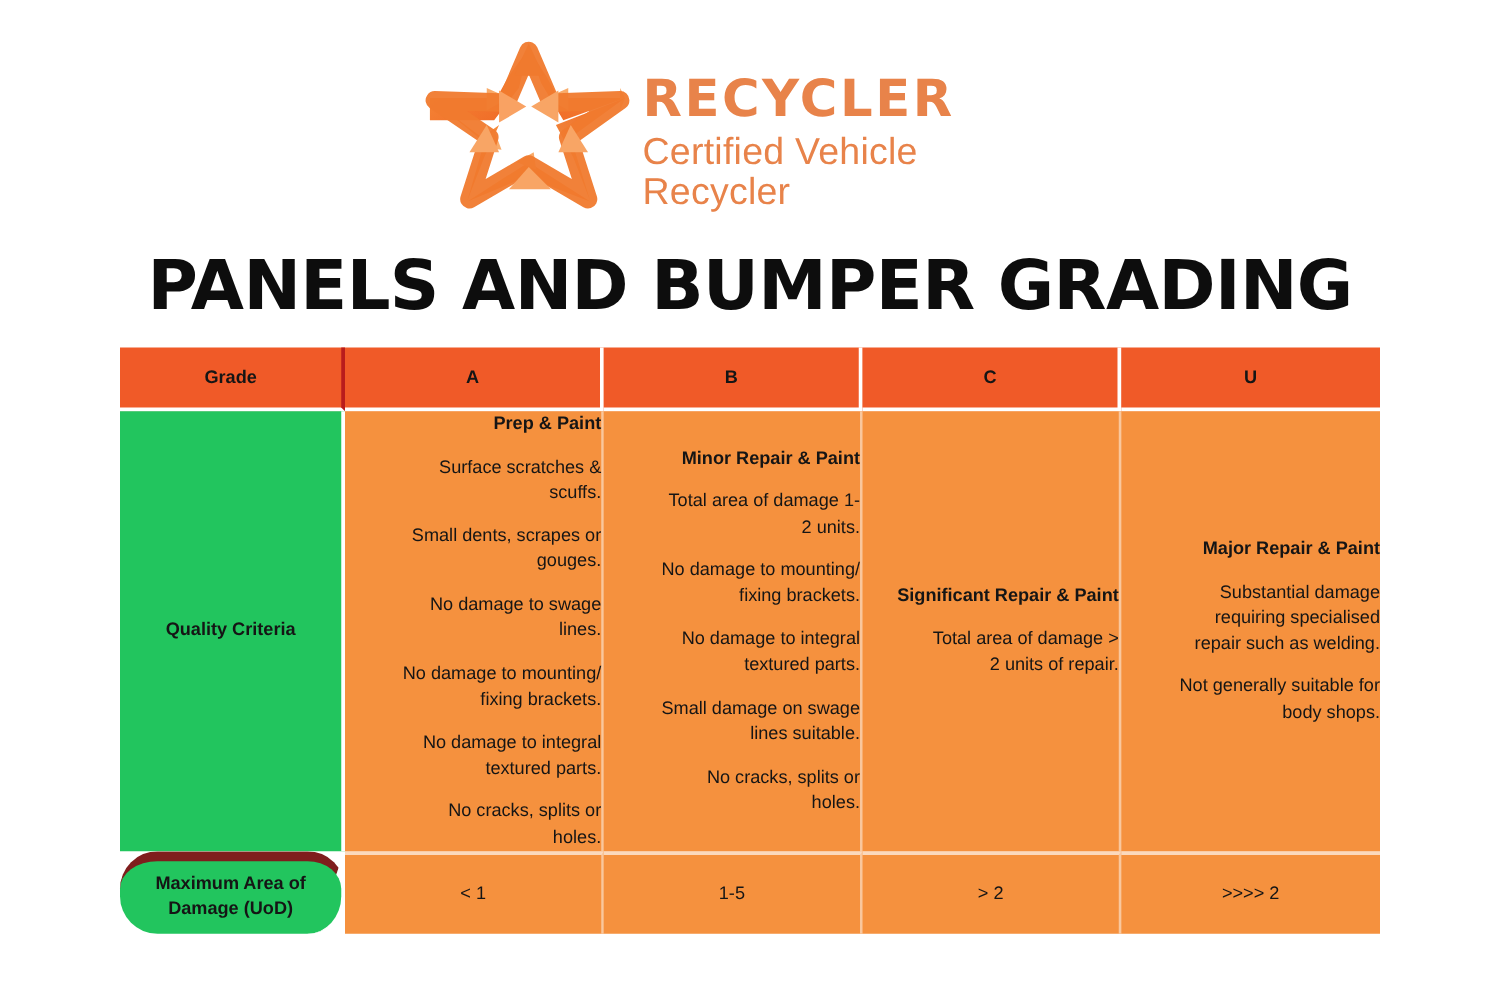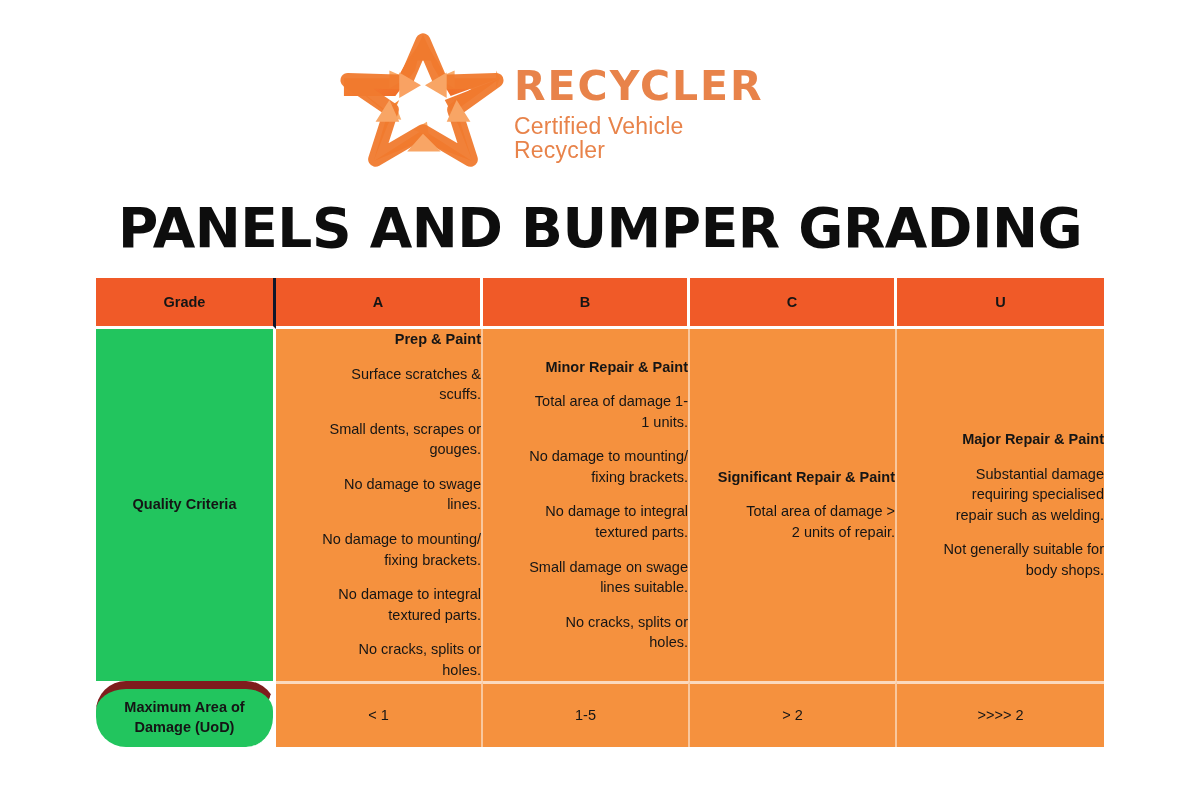--- a/index.html
+++ b/index.html
@@ -44,21 +44,21 @@
   .logo-wordmark {
     font-family: "DejaVu Sans", sans-serif;
     font-size: 41px;
     font-weight: bold;
     letter-spacing: 2.0px;
     color: #e8834a;
     line-height: 1.02;
   }
   .logo-tagline {
     font-family: "Liberation Sans", sans-serif;
-    font-size: 23px;
+    font-size: 30px;
     font-weight: normal;
     color: #e8834a;
     letter-spacing: 0.2px;
     margin-top: 6px;
     line-height: 1.05;
   }
 
   
   .page-title {
     position: absolute;
@@ -98,21 +98,21 @@
   
   .hdr-cell {
     background: #f05a28;
     height: 48px;
     font-size: 14.5px;
     font-weight: bold;
     border-bottom: 3px solid #ffffff;
     border-right: 3px solid #ffffff;
   }
   .hdr-cell.last { border-right: none; }
-  .hdr-cell.rowlabel { border-right: 3px solid #0f172a; }
+  .hdr-cell.rowlabel { border-right: 3px solid #b91c1c; }
 
   
   .rowhead {
     background: #22c55e;
     font-size: 14.5px;
     font-weight: bold;
     line-height: 1.35;
     border-right: 3px solid #ffffff;
     padding: 4px 10px;
   }
@@ -239,21 +239,21 @@
             <div class="cell-line">No damage to swage lines.</div>
             <div class="cell-line">No damage to mounting/ fixing brackets.</div>
             <div class="cell-line">No damage to integral textured parts.</div>
             <div class="cell-line">No cracks, splits or holes.</div>
           </span>
         </td>
 
         <td class="body-cell criteria">
           <span class="cell-stack">
             <div class="cell-head">Minor Repair &amp; Paint</div>
-            <div class="cell-line">Total area of damage 1-1 units.</div>
+            <div class="cell-line">Total area of damage 1-2 units.</div>
             <div class="cell-line">No damage to mounting/ fixing brackets.</div>
             <div class="cell-line">No damage to integral textured parts.</div>
             <div class="cell-line">Small damage on swage lines suitable.</div>
             <div class="cell-line">No cracks, splits or holes.</div>
           </span>
         </td>
 
         <td class="body-cell criteria">
           <span class="cell-stack">
             <div class="cell-head">Significant Repair &amp; Paint</div>

